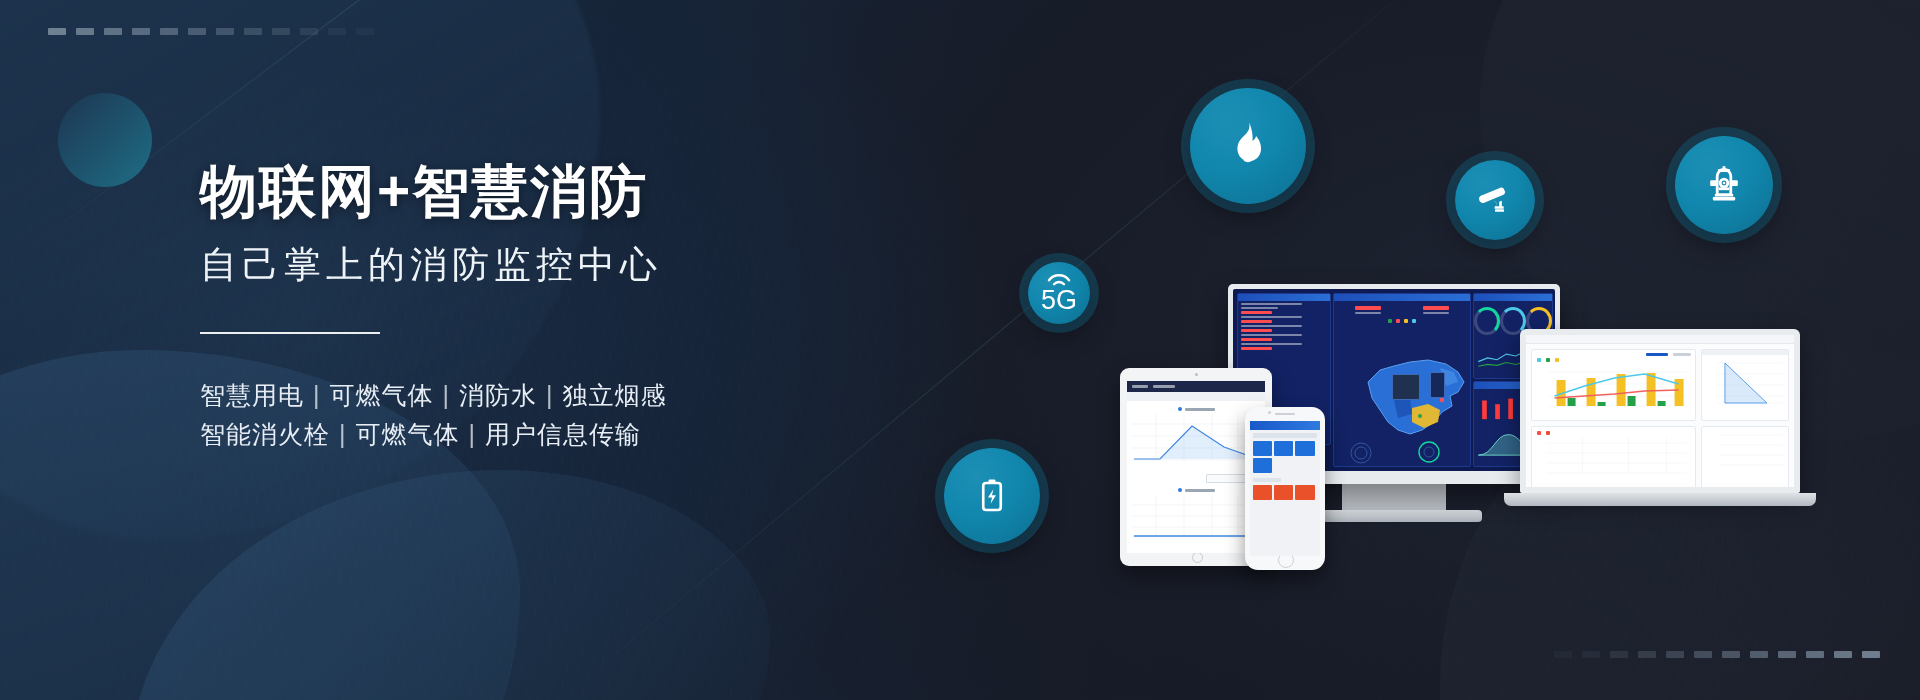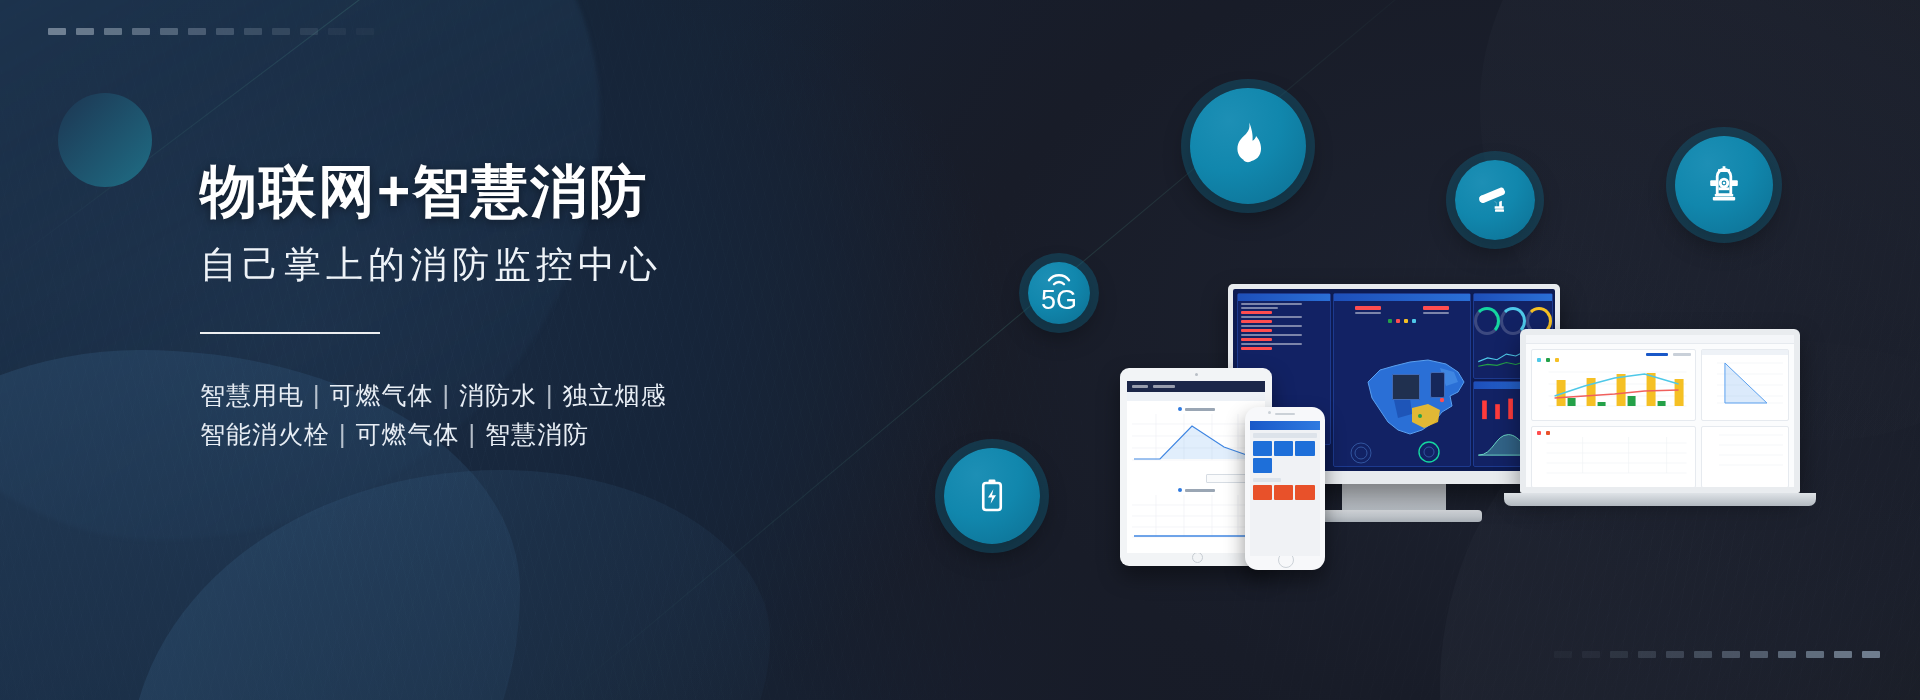--- a/index.html
+++ b/index.html
@@ -154,21 +154,21 @@
       <span style="opacity: 0.775;"></span>
       <span style="opacity: 0.85;"></span>
     </div>
 
   <div class="copy">
     <h1 class="title">物联网+智慧消防</h1>
     <h2 class="subtitle">自己掌上的消防监控中心</h2>
     <div class="rule"></div>
     <div class="features" id="features">
         <div class="feat-line"><span>智慧用电</span><span class="sep">|</span><span>可燃气体</span><span class="sep">|</span><span>消防水</span><span class="sep">|</span><span>独立烟感</span></div>
-        <div class="feat-line"><span>智能消火栓</span><span class="sep">|</span><span>可燃气体</span><span class="sep">|</span><span>智慧消防</span></div>
+        <div class="feat-line"><span>智能消火栓</span><span class="sep">|</span><span>可燃气体</span><span class="sep">|</span><span>用户信息传输</span></div>
       </div>
   </div>
 
   <div class="badge b-fire">
     <span>
       <svg width="54" height="54" viewBox="0 0 24 24" fill="#ffffff">
         <path d="M12.5 1.5c.6 2.6-.5 4.2-1.9 5.6-1.5 1.5-3.3 3-3.3 6.2 0 3.1 2.4 5.4 5.2 5.4 3 0 5.3-2.3 5.3-5.5 0-2.4-1.1-4.3-2.2-5.6-.2 1-.8 1.7-1.6 2.1.3-2.6-.4-5.8-1.5-8.2zM11.4 12c.3 1.3-.2 2-.8 2.6-.6.6-1.1 1.2-1.1 2.2 0 1.4 1.1 2.4 2.5 2.4 1.4 0 2.5-1 2.5-2.5 0-1.1-.5-1.9-1-2.5-.1.5-.4.8-.8 1 .2-1.2-.6-2.4-1.3-3.2z"></path>
       </svg>
     </span>
   </div>

